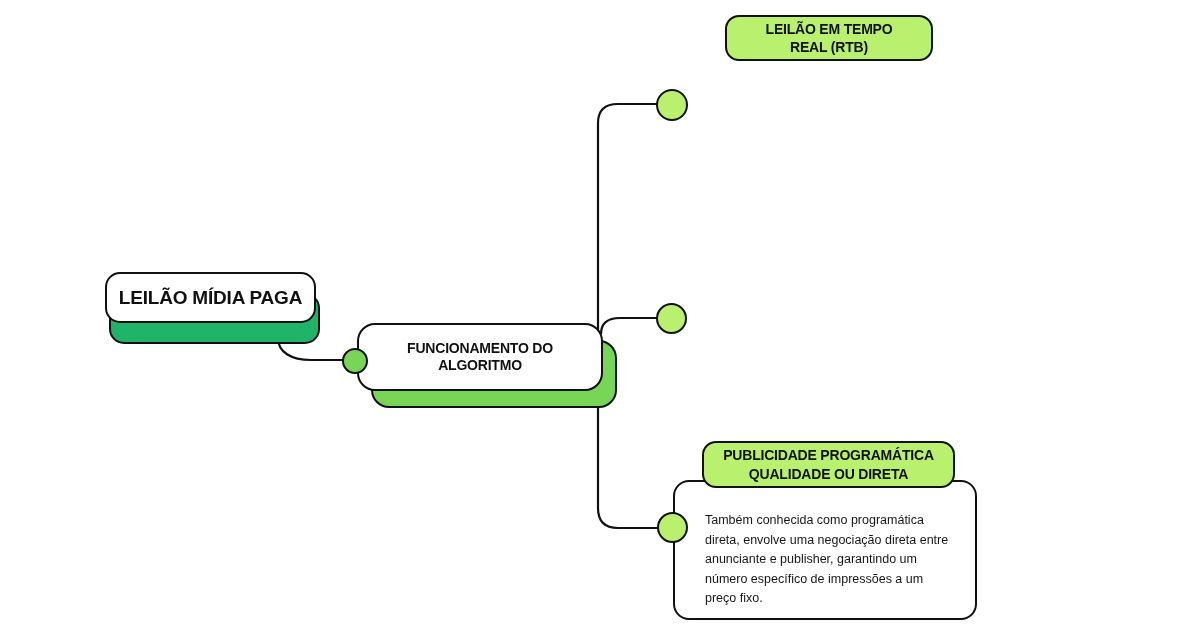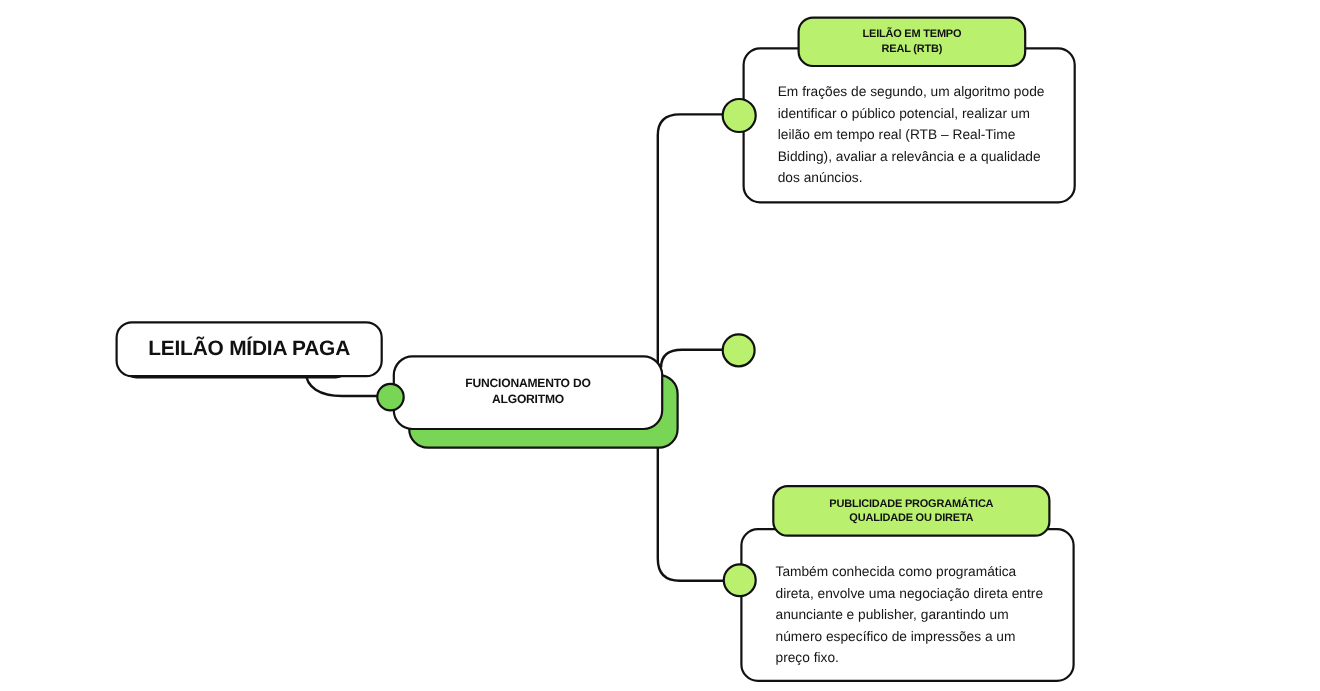--- a/index.html
+++ b/index.html
@@ -27,27 +27,27 @@
   .shadow{position:absolute;border:2.5px solid var(--ink);border-radius:15px;z-index:2;}
   .node{
     position:absolute;border:2.5px solid var(--ink);border-radius:15px;
     background:var(--card-bg);z-index:3;
     display:flex;align-items:center;justify-content:center;text-align:center;
   }
   .node .label{font-weight:bold;white-space:pre-line;letter-spacing:-0.2px;line-height:1.25;}
 
   
   .root-shadow{left:109px;top:293px;width:211px;height:51px;background:var(--green-dark);}
-  .root-node{left:105px;top:292px;width:243px;height:51px;}
+  .root-node{left:105px;top:272px;width:211px;height:51px;}
   .root-node .label{font-size:19px;}
 
   
   .center-shadow{left:371px;top:340px;width:246px;height:68px;background:var(--green-mid);border-radius:18px;}
   .center-node{left:357px;top:323px;width:246px;height:68px;border-radius:18px;}
-  .center-node .label{font-size:11px;}
+  .center-node .label{font-size:14px;}
 
   
   .card{
     position:absolute;background:var(--card-bg);
     border:2px solid var(--ink);border-radius:16px;z-index:2;
   }
   .card .body{
     padding:29px 4px 0 30px;
     font-size:12.5px;line-height:19.5px;
     white-space:pre-line;color:#161616;
@@ -55,21 +55,21 @@
   .card1{left:675px;top:43px;width:303px;height:142px;}
   .card2{left:673px;top:263px;width:304px;height:139px;}
   .card3{left:673px;top:480px;width:304px;height:140px;}
 
   .pill{
     position:absolute;z-index:4;
     background:var(--green-light);
     border:2.5px solid var(--ink);border-radius:14px;
     display:flex;align-items:center;justify-content:center;text-align:center;
   }
-  .pill .label{font-weight:bold;font-size:10px;line-height:1.3;white-space:pre-line;letter-spacing:-0.2px;}
+  .pill .label{font-weight:bold;font-size:14px;line-height:1.3;white-space:pre-line;letter-spacing:-0.2px;}
   .pill1{left:725px;top:15px;width:208px;height:46px;}
   .pill2{left:718px;top:228px;width:225px;height:49px;}
   .pill3{left:702px;top:441px;width:253px;height:47px;}
 
   .dot{
     position:absolute;z-index:5;border-radius:50%;
     border:2.5px solid var(--ink);background:var(--green-light);
   }
   .dot-root{left:342px;top:348px;width:26px;height:26px;background:var(--green-mid);}
   .dot1{left:656px;top:89px;width:32px;height:32px;}
@@ -92,27 +92,20 @@
   <div class="node root-node">
     <span class="label">LEILÃO MÍDIA PAGA</span>
   </div>
 
   <div class="shadow center-shadow"></div>
   <div class="node center-node">
     <span class="label">FUNCIONAMENTO DO
 ALGORITMO</span>
   </div>
 
-  <div class="card card1">
-    <div class="body">Em frações de segundo, um algoritmo pode
-identificar o público potencial, realizar um
-leilão em tempo real (RTB – Real-Time
-Bidding), avaliar a relevância e a qualidade
-dos anúncios.</div>
-  </div>
   <div class="pill pill1">
     <span class="label">LEILÃO EM TEMPO
 REAL (RTB)</span>
   </div>
 
 
   <div class="card card3">
     <div class="body">Também conhecida como programática
 direta, envolve uma negociação direta entre
 anunciante e publisher, garantindo um

